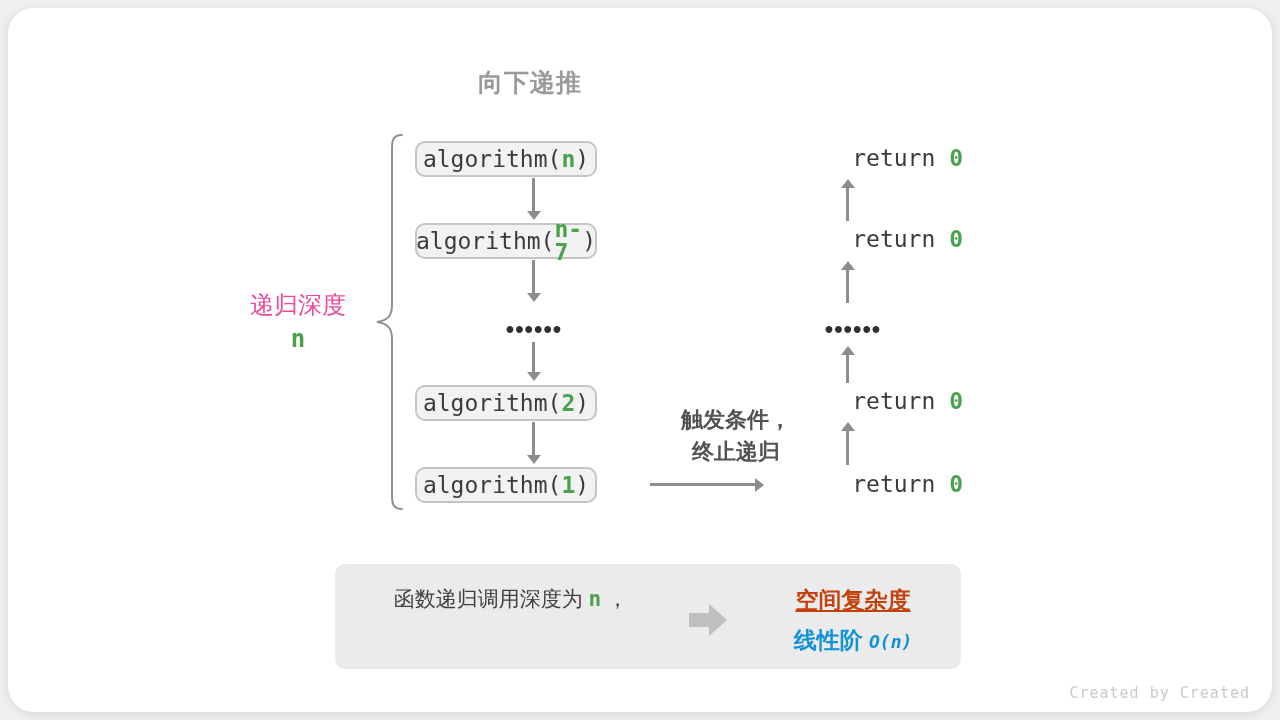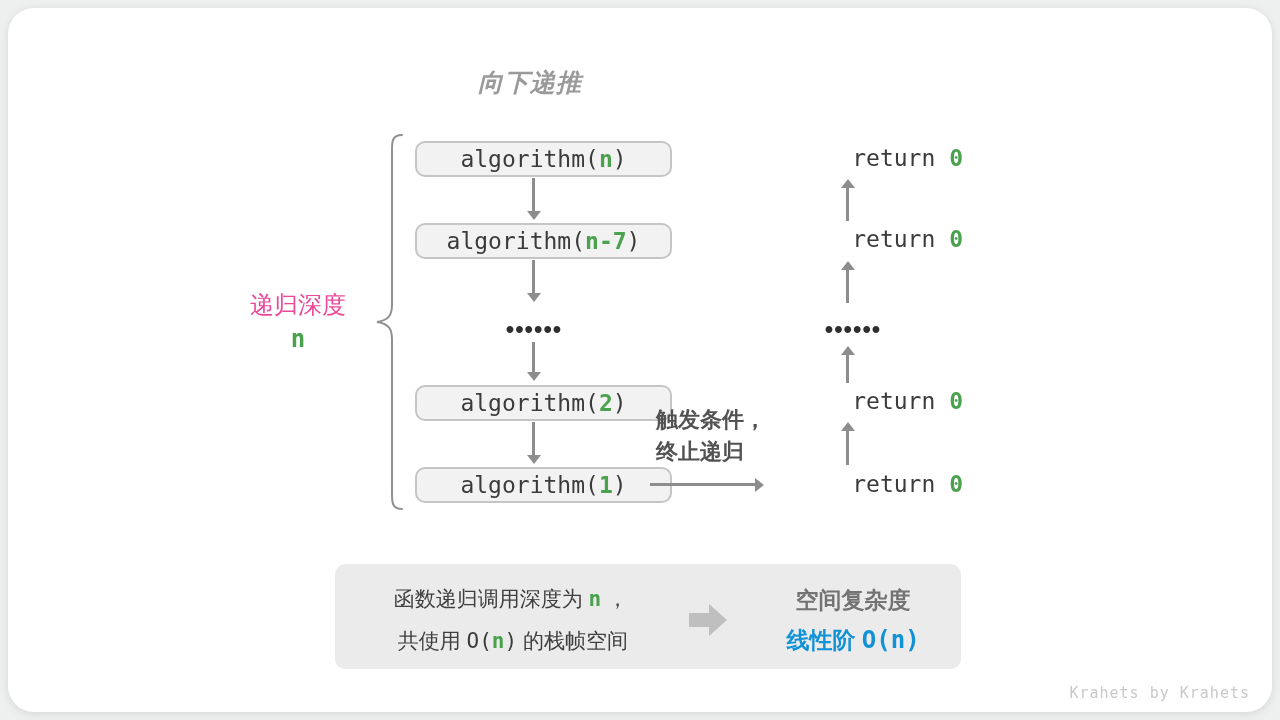--- a/index.html
+++ b/index.html
@@ -6,47 +6,47 @@
     --green:#4aa14e; --blue:#1292d6; --gray-heading:#9a9a9a; --arrow:#8d8d8d;
     --code-text:#3b3b3b; --box-bg:#f2f2f2; --box-border:#c5c5c5; --panel-bg:#ebebeb;
     --annotation:#525252; --watermark:#c9c9c9;
   }
   *{margin:0;padding:0;box-sizing:border-box;}
   html,body{width:1280px;height:720px;}
   body{background:#eef0f0;font-family:"Liberation Sans","DejaVu Sans",sans-serif;}
   .card{position:absolute;left:8px;top:8px;width:1264px;height:704px;background:#fff;
         border-radius:26px;box-shadow:0 2px 10px rgba(0,0,0,0.10);overflow:hidden;}
   .abs{position:absolute;}
-  .col-head{width:220px;text-align:center;font-size:25px;font-weight:bold;color:var(--gray-heading);letter-spacing:1px;font-style:italic;}
+  .col-head{width:220px;text-align:center;font-size:25px;font-weight:bold;color:var(--gray-heading);letter-spacing:1px;}
   .code{font-family:"DejaVu Sans Mono","Liberation Mono",monospace;color:var(--code-text);}
   .green{color:var(--green);font-weight:bold;}
-  .algo-box{left:407px;width:257px;height:36px;background:var(--box-bg);
+  .algo-box{left:407px;width:182px;height:36px;background:var(--box-bg);
             border:2px solid var(--box-border);border-radius:10px;
             display:flex;align-items:center;justify-content:center;
             font-size:23px;line-height:1;}
   .ret-row{width:220px;text-align:right;font-size:23px;line-height:28px;}
   .dots{width:220px;text-align:center;font-size:24px;font-weight:bold;color:#2f2f2f;letter-spacing:1px;line-height:28px;}
   .arrow-v{width:3px;background:var(--arrow);}
   .arrow-v.down::after{content:"";position:absolute;bottom:-8px;left:-5.5px;
       border-left:7px solid transparent;border-right:7px solid transparent;border-top:9px solid var(--arrow);}
   .arrow-v.up::before{content:"";position:absolute;top:-8px;left:-5.5px;
       border-left:7px solid transparent;border-right:7px solid transparent;border-bottom:9px solid var(--arrow);}
   .arrow-h{height:3px;background:var(--arrow);}
   .arrow-h::after{content:"";position:absolute;right:-8px;top:-5.5px;
       border-top:7px solid transparent;border-bottom:7px solid transparent;border-left:9px solid var(--arrow);}
   .depth-label{left:222px;width:136px;text-align:center;font-size:24px;color:#ec4899;}
   .depth-n{left:222px;width:136px;text-align:center;font-size:24px;}
-  .annotation{left:648px;width:160px;font-size:22px;font-weight:bold;color:var(--annotation);line-height:32px;}
+  .annotation{left:648px;width:160px;font-size:22px;font-weight:bold;color:var(--annotation);line-height:32px;text-align:center;}
   .panel{left:327px;top:556px;width:626px;height:105px;background:var(--panel-bg);border-radius:10px;}
   .panel-left{left:330px;top:570px;width:290px;text-align:right;font-size:21px;color:#3f3f3f;line-height:41px;}
   .panel-left .code{font-size:21px;}
   .panel-right{left:725px;top:572px;width:240px;text-align:center;line-height:40px;}
-  .panel-title{font-size:23px;font-weight:bold;color:#737373;}
+  .panel-title{font-size:23px;font-weight:bold;color:#c2410c;text-decoration:underline;}
   .panel-result{font-size:23px;font-weight:bold;color:var(--blue);}
-  .panel-result .code{color:var(--blue);font-size:24px;}
+  .panel-result .code{color:var(--blue);font-size:18px;font-style:italic;}
   .watermark{left:990px;top:676px;width:252px;text-align:right;
       font-family:"DejaVu Sans Mono","Liberation Mono",monospace;
       font-size:15px;color:var(--watermark);letter-spacing:1px;}
 </style>
 </head>
 <body>
 
 <div class="card">
 
   <div class="abs col-head" style="left:412px;top:58px;">向下递推</div>
@@ -114,31 +114,28 @@
   <div class="abs ret-row" style="left:735px;top:462px;">
     <span class="code">return </span><span class="code green">0</span>
   </div>
 
   <div class="abs panel"></div>
 
   <div class="abs panel-left">
     <div>
       <span>函数递归调用深度为 </span><span class="code green">n</span><span> ，</span>
     </div>
-    <div>
-      <span>共使用 </span><span class="code">O(</span><span class="code green">n</span><span class="code">)</span><span> 的栈帧空间</span>
-    </div>
   </div>
 
   <svg class="abs" style="left:681px;top:594px;" width="40" height="36" viewBox="0 0 40 36">
     <polygon points="0,11 20,11 20,2 38,18 20,34 20,25 0,25" fill="#bfbfbf"></polygon>
   </svg>
 
   <div class="abs panel-right">
     <div class="panel-title">空间复杂度</div>
     <div class="panel-result">
       <span>线性阶 </span><span class="code">O(n)</span>
     </div>
   </div>
 
-  <div class="abs watermark">Krahets by Krahets</div>
+  <div class="abs watermark">Created by Created</div>
 
 </div>
 
 </body></html>

